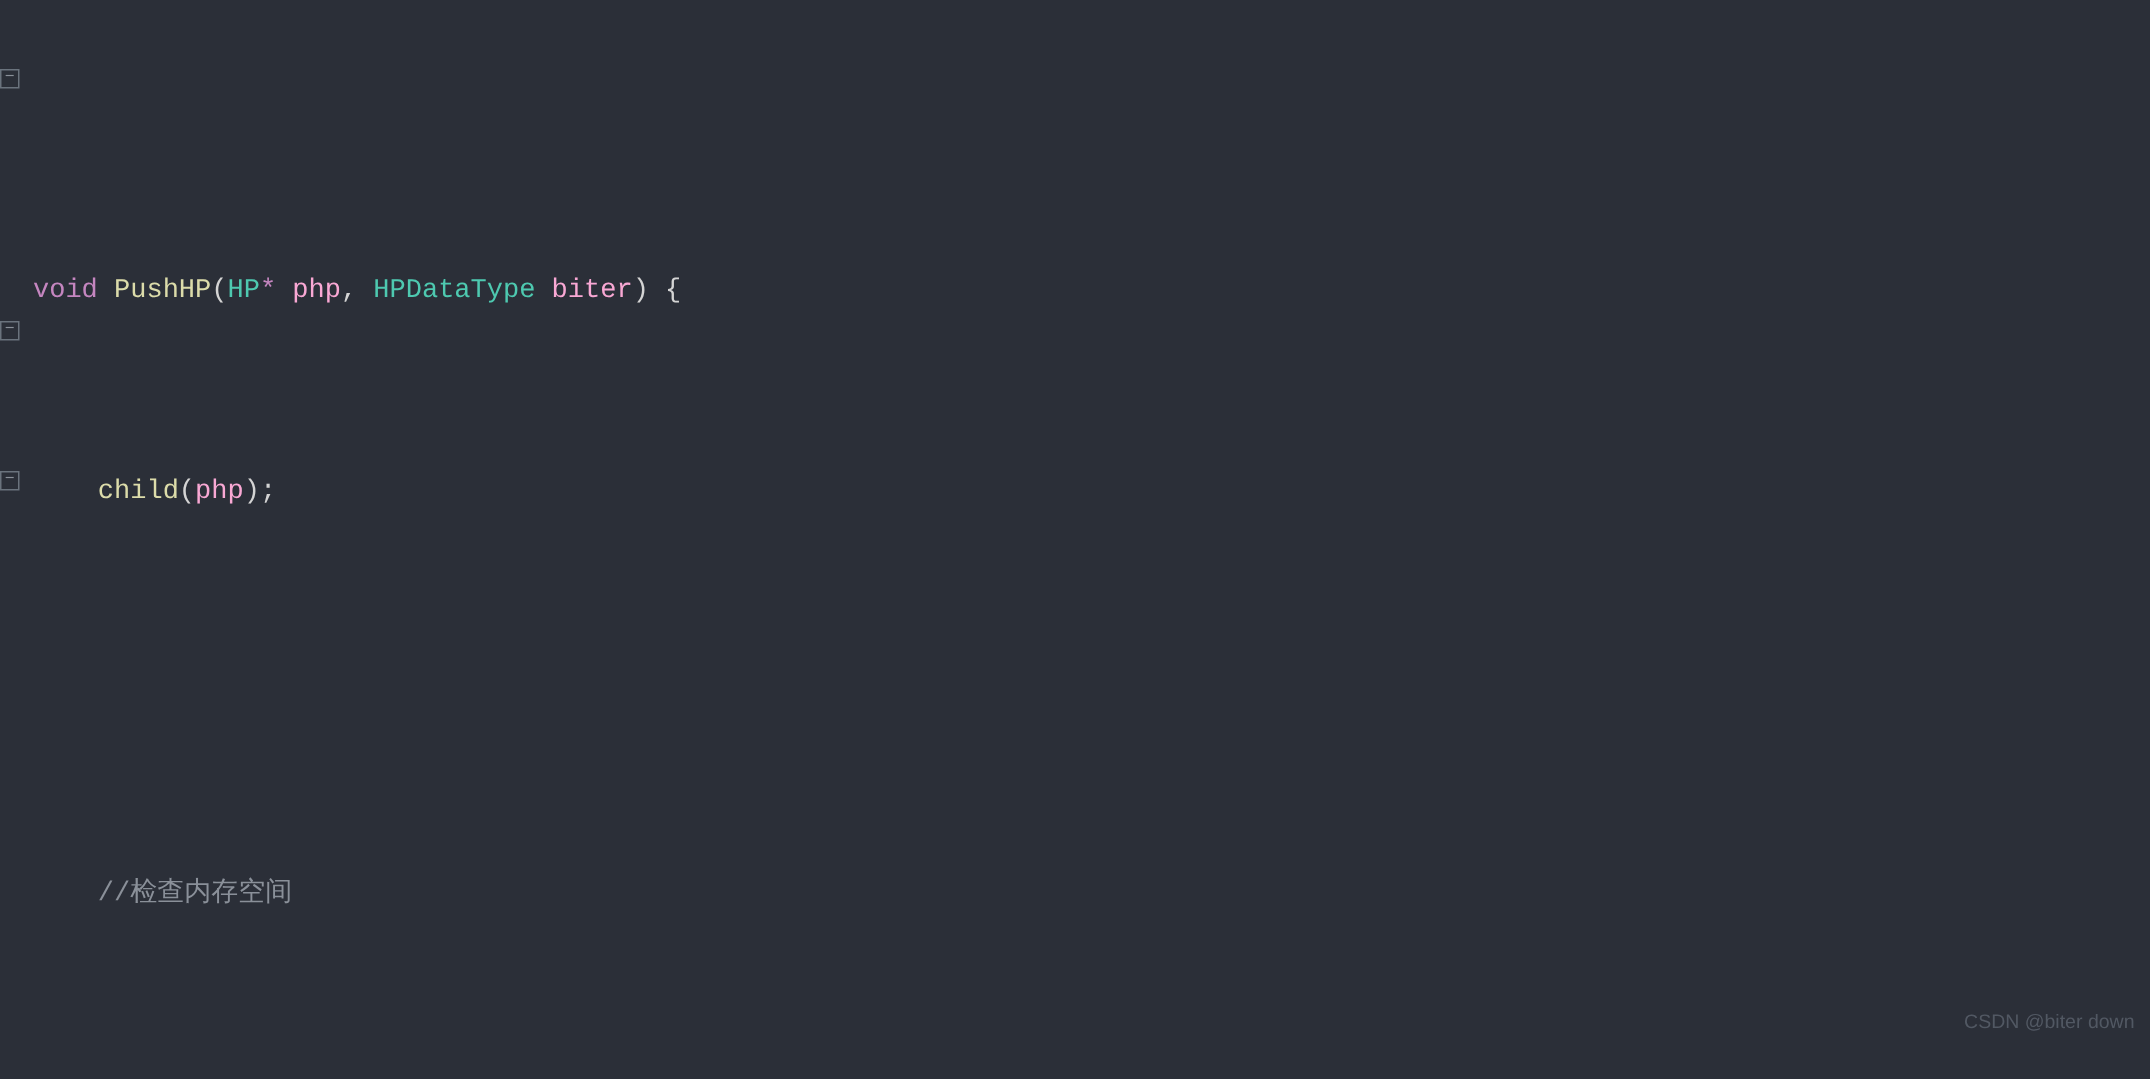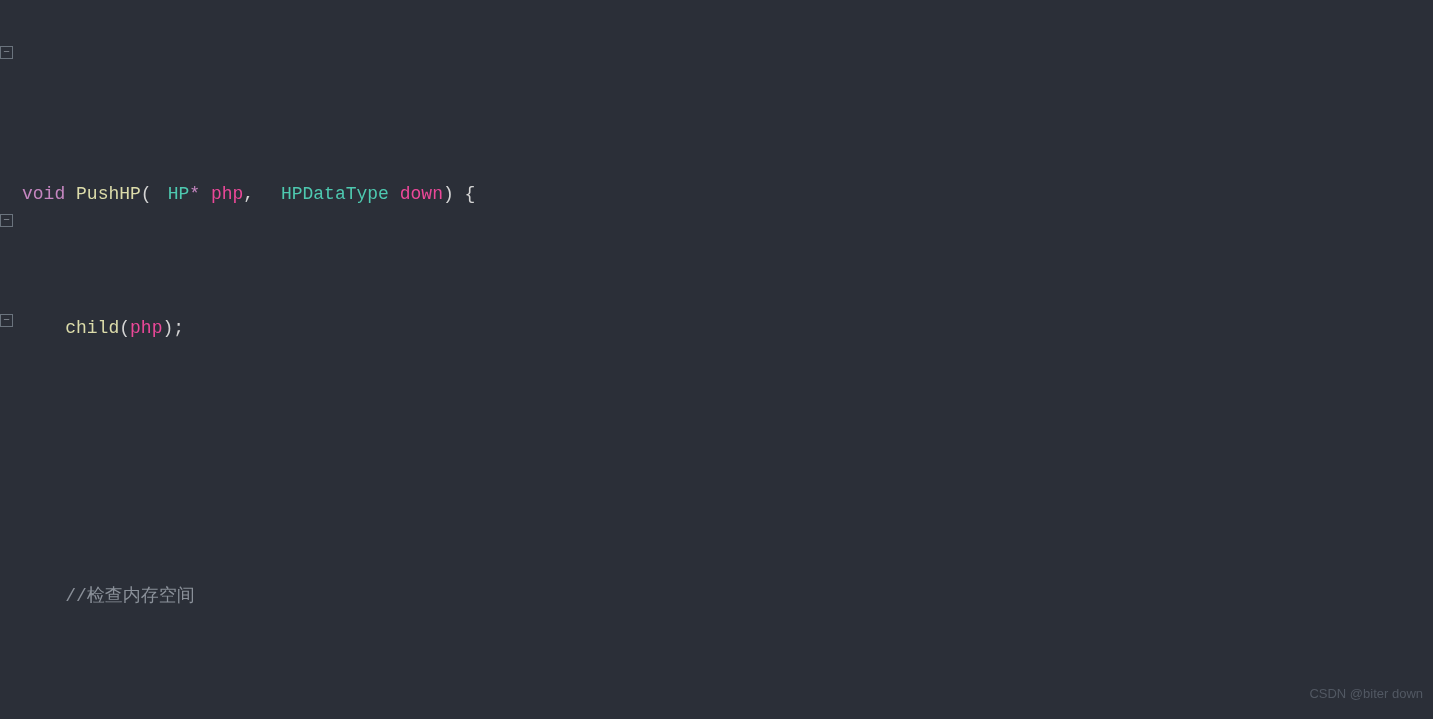--- a/index.html
+++ b/index.html
@@ -37,47 +37,47 @@
     color: #8a9099;
     box-sizing: border-box;
     cursor: pointer;
   }
   .line {
     padding-left: 22px;
     position: relative;
   }
   .c-comment { color: #8a9099; }
   .c-keyword { color: #c586c0; }
-  .c-type    { color: #4ec9b0; margin-left: 16px; }
+  .c-type    { color: #4ec9b0; }
   .c-func    { color: #dcdcaa; text-align: right; }
-  .c-ident   { color: #ec4899; }
+  .c-ident   { color: #f9a8d4; }
   .c-punct   { color: #d4d4d4; }
   .c-op      { color: #c586c0; }
   .watermark {
     position: fixed;
     right: 10px;
-    bottom: 9px;
+    bottom: 22px;
     font-size: 13px;
     color: #5c636e;
     font-family: sans-serif;
     opacity: .8;
   }
 </style>
 </head>
 <body>
 
 <div class="editor">
   <div class="gutter">
     <span class="fold" style="top:36px">−</span>
     <span class="fold" style="top:204px">−</span>
     <span class="fold" style="top:304px">−</span>
   </div>
 
 
-  <div class="line"><span class="c-keyword">void</span> <span class="c-func">PushHP</span><span class="c-punct">(</span><span class="c-type">HP</span><span class="c-op">*</span><span class="c-ident"> php</span><span class="c-punct">, </span><span class="c-type">HPDataType</span><span class="c-ident"> down</span><span class="c-punct">)</span><span class="c-punct"> {</span></div>
+  <div class="line"><span class="c-keyword">void</span> <span class="c-func">PushHP</span><span class="c-punct">(</span><span class="c-type">HP</span><span class="c-op">*</span><span class="c-ident"> php</span><span class="c-punct">, </span><span class="c-type">HPDataType</span><span class="c-ident"> biter</span><span class="c-punct">)</span><span class="c-punct"> {</span></div>
 
   <div class="line">    <span class="c-func">child</span><span class="c-punct">(</span><span class="c-ident">php</span><span class="c-punct">);</span></div>
 
   <div class="line"><span></span> </div>
 
   <div class="line">    <span class="c-comment">//检查内存空间</span></div>
 
   
 
   

